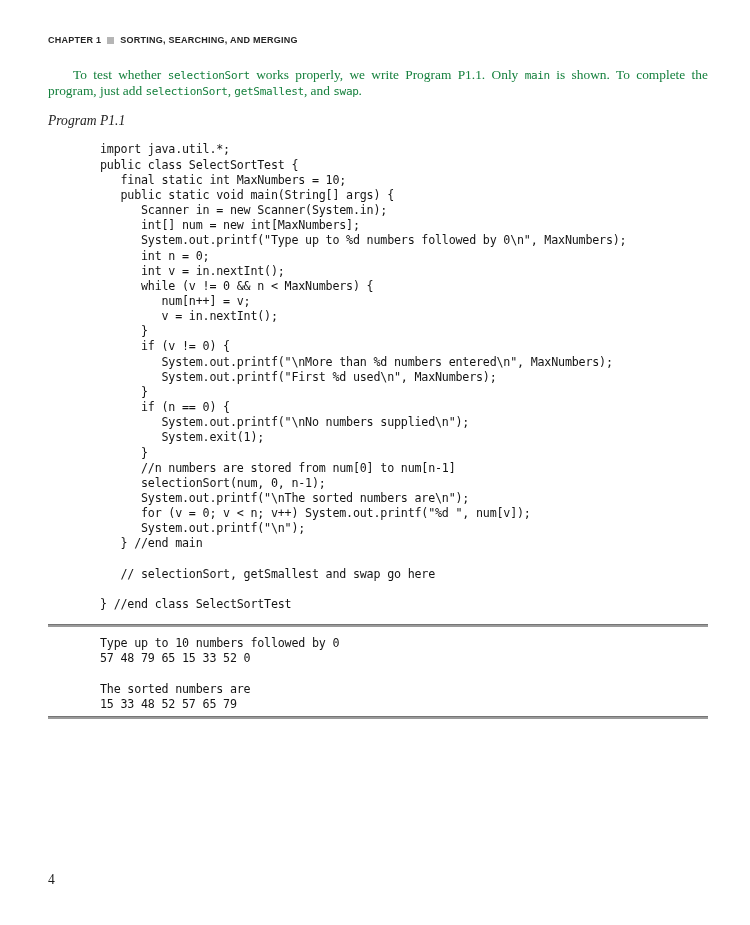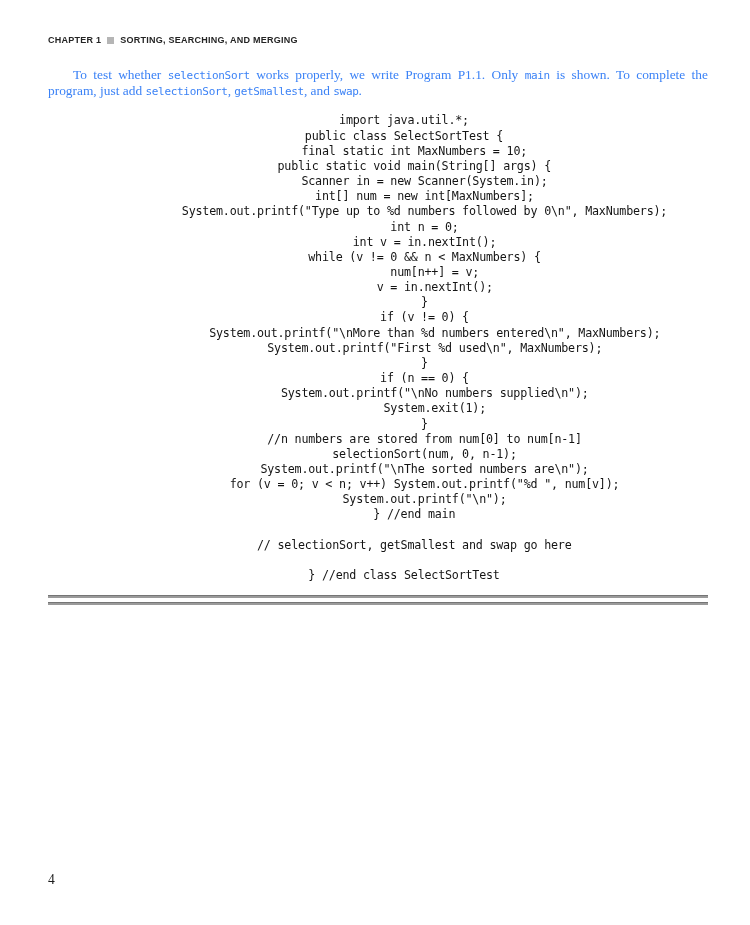--- a/index.html
+++ b/index.html
@@ -30,21 +30,21 @@
   .sq {
     width: 7px; height: 7px;
     background: #b5b5b5;
     display: inline-block;
     flex: 0 0 auto;
   }
   .body-par {
     font-size: 13.4px;
     line-height: 15.2px;
     text-align: justify;
-    color: #3b82f6;
+    color: #15803d;
   }
   .indent { text-indent: 25px; }
   .mono {
     font-family: "DejaVu Sans Mono", monospace;
     font-size: 11px;
     letter-spacing: -0.3px;
   }
   .program-label {
     font-style: italic;
     font-size: 13.6px;
@@ -53,21 +53,21 @@
   }
   .code {
     font-family: "DejaVu Sans Mono", monospace;
     font-size: 11.7px;
     line-height: 15.15px;
     letter-spacing: -0.2px;
     white-space: pre;
     color: #141414;
     margin-left: 52px;
   }
-  .code-block { margin-top: 14px; text-align: center; }
+  .code-block { margin-top: 14px; }
   .intro-par { margin-top: 22px; }
   .desc-par { margin-top: 16px; }
   .rule {
     height: 3px;
     background: #9a9a9a;
     border-top: 1px solid #757575;
   }
   .rule-top { margin-top: 12px; }
   .rule-bottom { margin-top: 4px; }
   .sample-block { margin-top: 9px; }
@@ -86,20 +86,21 @@
 <div class="page">
 
   <div class="running-head">
     <span>CHAPTER 1</span>
     <span class="sq"></span>
     <span>SORTING, SEARCHING, AND MERGING</span>
   </div>
 
   <p class="body-par indent intro-par"><span>To test whether </span><span class="mono">selectionSort</span><span> works properly, we write Program P1.1. Only </span><span class="mono">main</span><span> is shown. To complete the program, just add </span><span class="mono">selectionSort</span><span>, </span><span class="mono">getSmallest</span><span>, and </span><span class="mono">swap</span><span>.</span></p>
 
+  <p class="program-label">Program P1.1</p>
 
   <pre class="code code-block">import java.util.*;
 public class SelectSortTest {
    final static int MaxNumbers = 10;
    public static void main(String[] args) {
       Scanner in = new Scanner(System.in);
       int[] num = new int[MaxNumbers];
       System.out.printf("Type up to %d numbers followed by 0\n", MaxNumbers);
       int n = 0;
       int v = in.nextInt();
@@ -123,19 +124,24 @@
    } //end main
 
    // selectionSort, getSmallest and swap go here
 
 } //end class SelectSortTest</pre>
 
 
 
   <div class="rule rule-top"></div>
 
+  <pre class="code sample-block">Type up to 10 numbers followed by 0
+57 48 79 65 15 33 52 0
+
+The sorted numbers are
+15 33 48 52 57 65 79</pre>
 
   <div class="rule rule-bottom"></div>
 
 
   <div class="folio">4</div>
 
 </div>
 
 </body></html>

